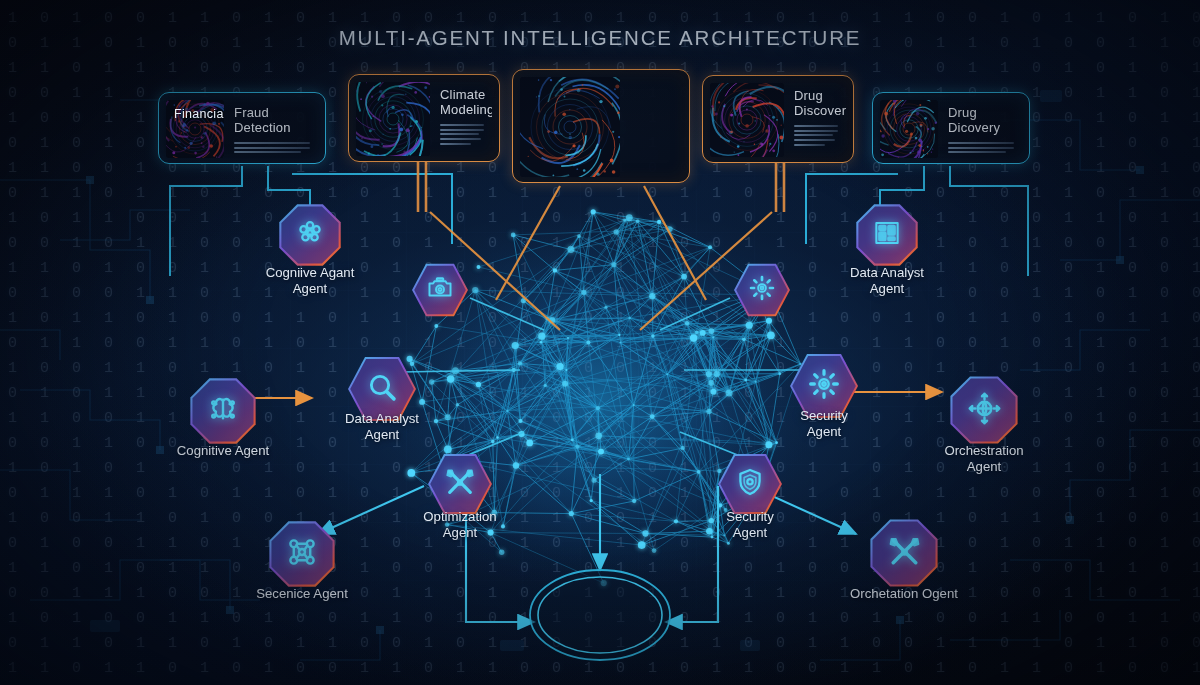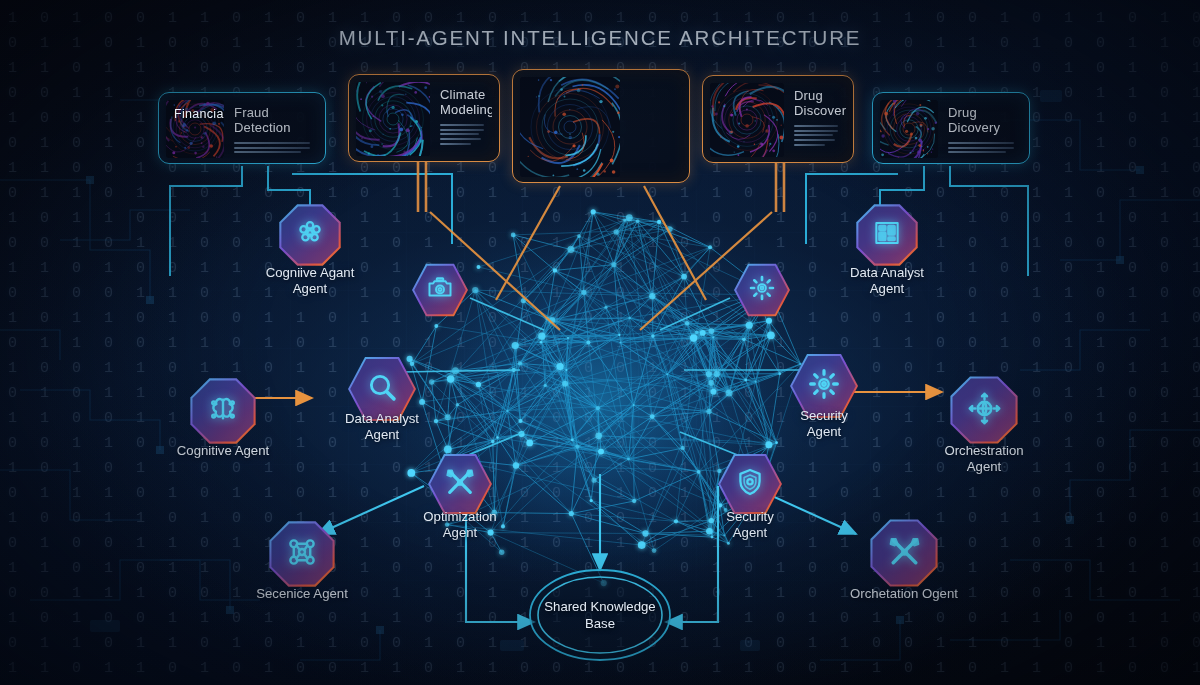--- a/index.html
+++ b/index.html
@@ -1516,19 +1516,15 @@
         <div>Orchetation Ogent</div>
       </div>
     </div>
   </div>
 
 <div class="kb" id="kbHost" style="left: 525px; top: 567px; width: 150px; height: 96px;">
   <svg width="150" height="96" viewBox="0 0 150 96" style="position:absolute;left:0;top:0">
     <ellipse cx="75" cy="48" rx="70" ry="45" fill="rgba(8,24,46,.5)" stroke="#2eb5e0" stroke-width="1.8"></ellipse>
     <ellipse cx="75" cy="48" rx="62" ry="38" fill="none" stroke="#3fc6ee" stroke-width="1.6"></ellipse>
   </svg>
-  <div class="kb-text">
-    <div>Shared Knowledge</div>
-    <div>Base</div>
-  </div>
 </div>
 
 <div class="bg-vignette"></div>
 
 </body></html>

